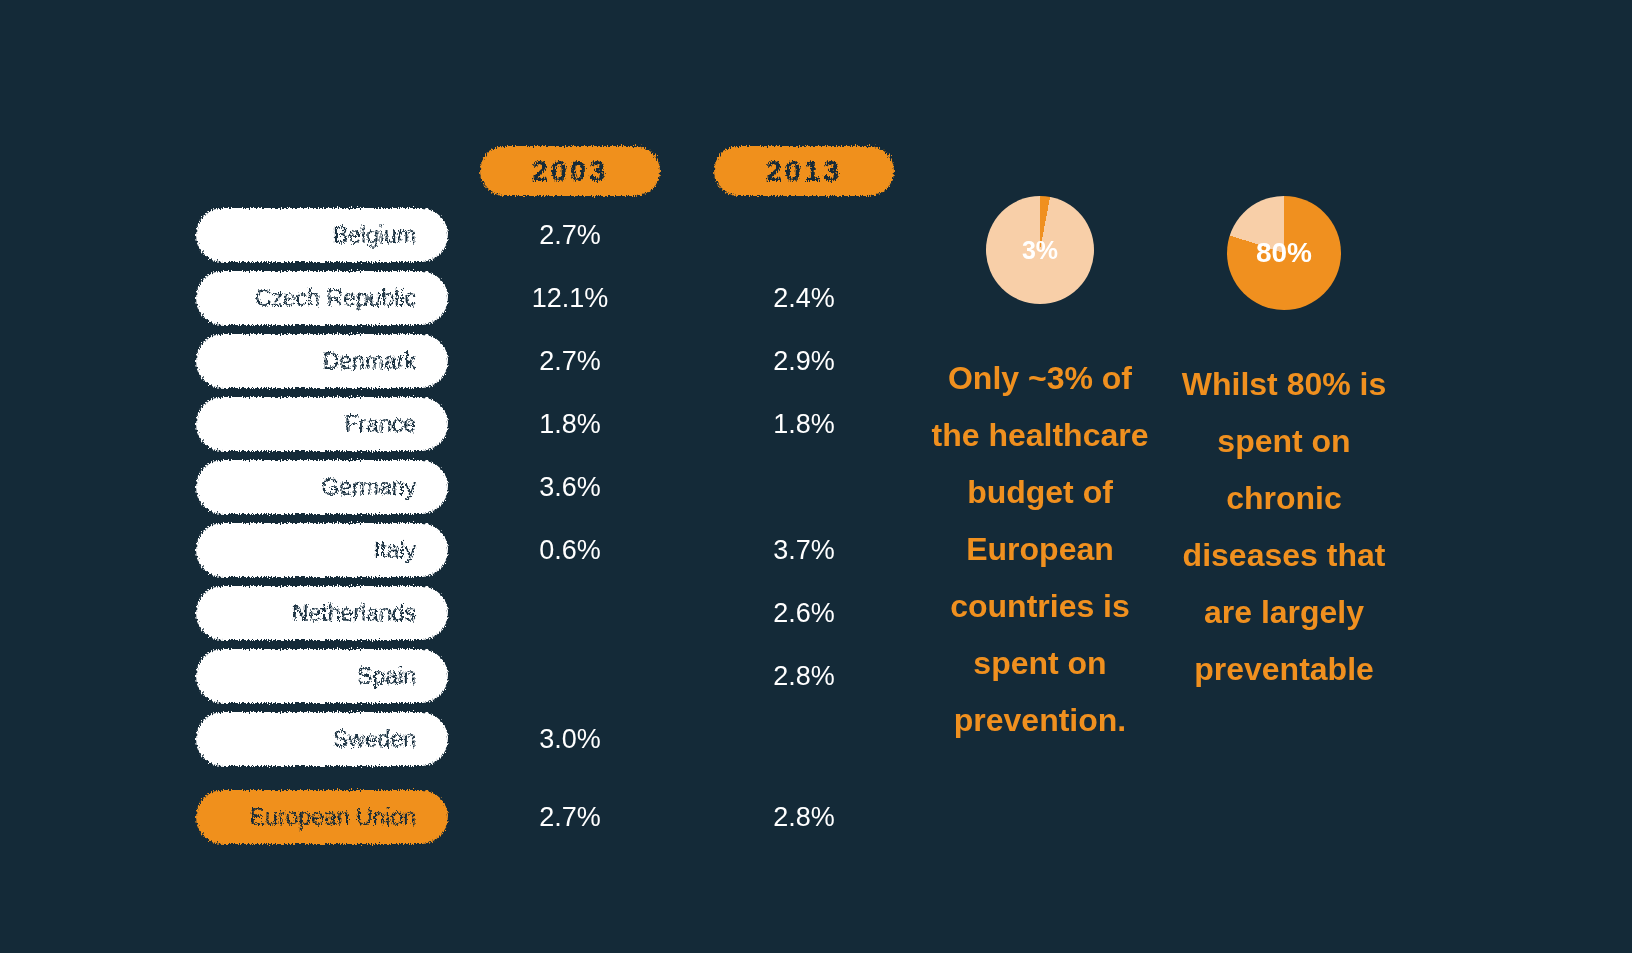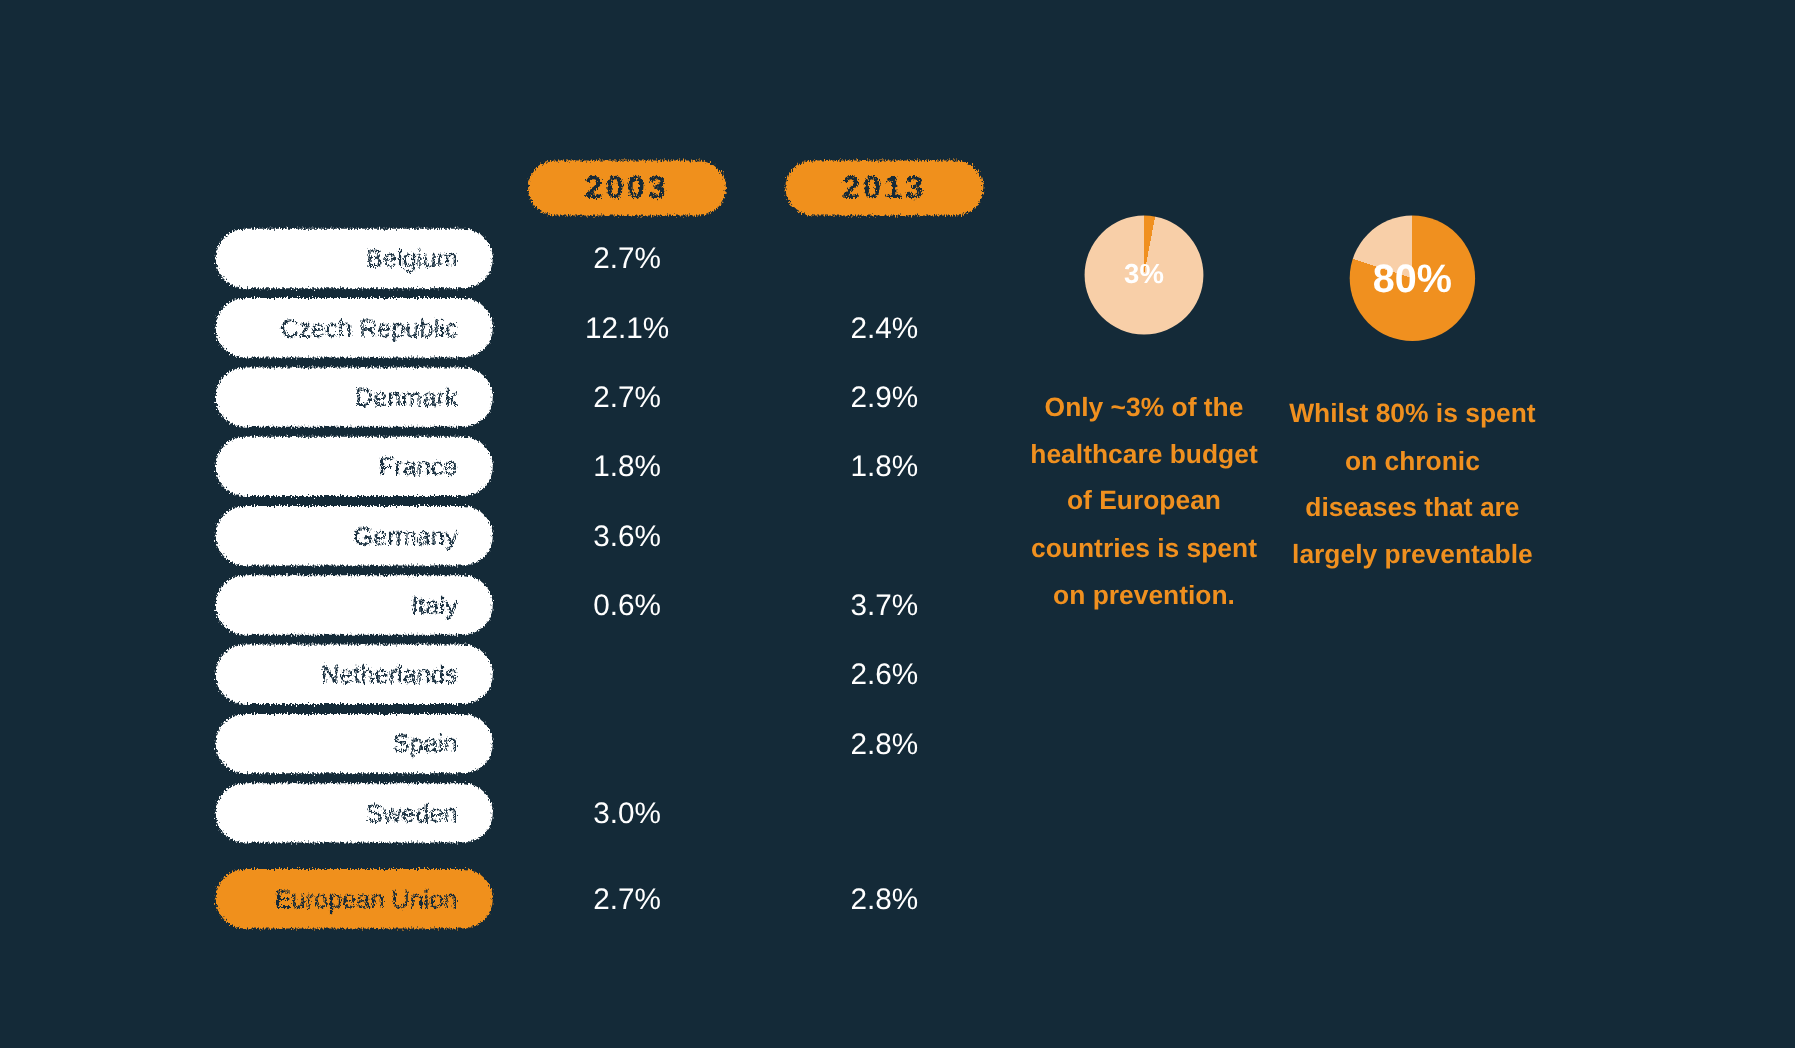--- a/index.html
+++ b/index.html
@@ -140,26 +140,26 @@
   .pie-label {
     position: absolute;
     left: 50%;
     top: 50%;
     transform: translate(-50%, -50%);
     color: #ffffff;
     font-weight: bold;
     font-size: 25px;
     white-space: nowrap;
   }
-  .pie-col.right .pie-label { font-size: 36px; }
+  .pie-col.right .pie-label { font-size: 28px; }
 
   .caption {
     margin-top: 46px;
     color: #f0901f;
-    font-size: 24px;
+    font-size: 32px;
     font-weight: bold;
     line-height: 1.78;
     text-align: center;
     width: 220px;
   }
   .pie-col.right .caption { width: 230px; }
 </style>
 </head>
 <body>
 

